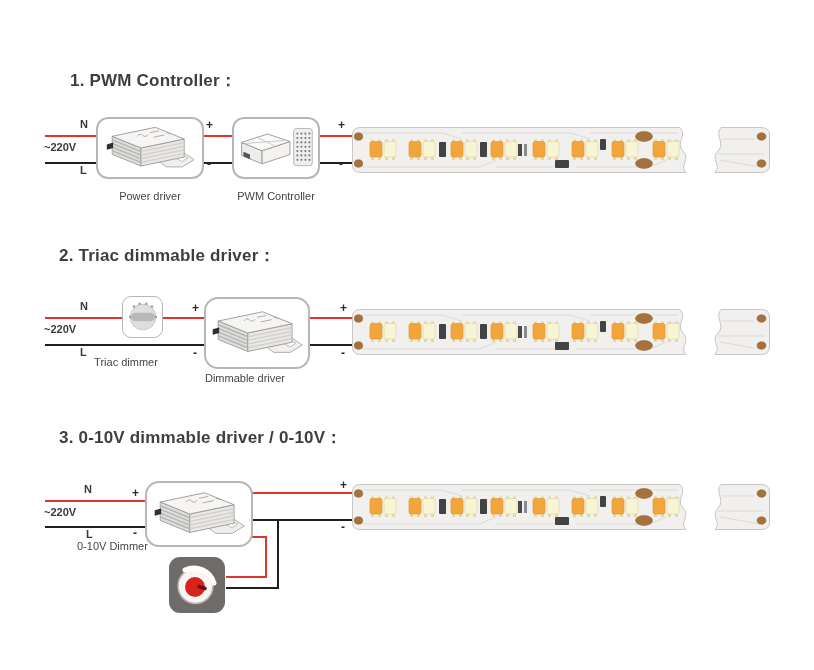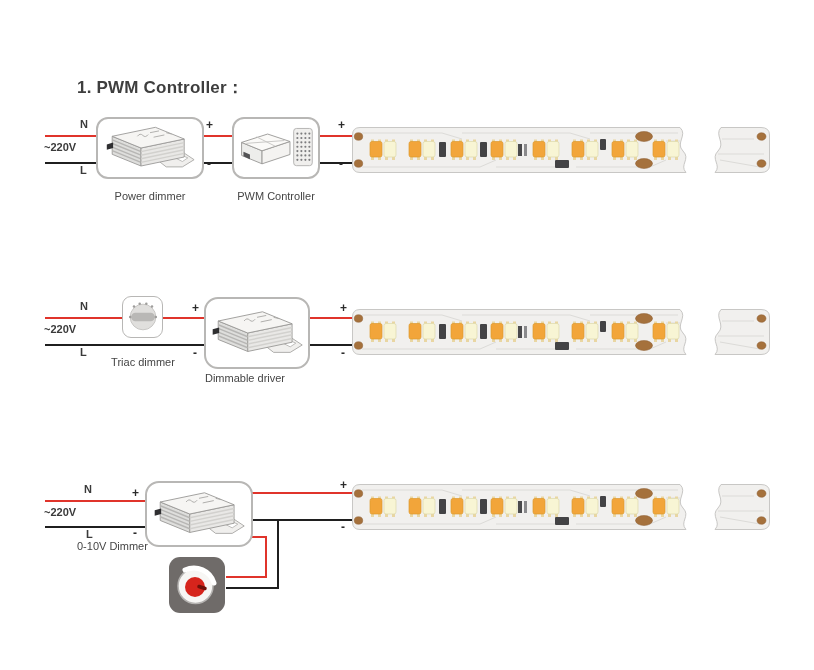--- a/index.html
+++ b/index.html
@@ -18,21 +18,21 @@
   .box{position:absolute;background:#fff;border:2px solid var(--border-c,#b8b7b5);
        display:flex;align-items:center;justify-content:center;box-sizing:border-box;}
   .strip{position:absolute;width:422px;height:46px;}
   .iconslot{display:block;line-height:0;}
 </style>
 </head>
 <body>
 
 <div class="canvas">
 
-  <h2 class="title" style="left:59px;top:58px;margin:18px">1. PWM Controller：</h2>
+  <h2 class="title" style="left:59px;top:58px;margin:11px">1. PWM Controller：</h2>
 
   <div class="wire red" style="left:45px;top:135px;width:313px"></div>
   <div class="wire black" style="left:45px;top:162px;width:313px"></div>
 
   <span class="lbl bold" style="left:80px;top:118px">N</span>
   <span class="lbl bold" style="left:44px;top:141px">~220V</span>
   <span class="lbl bold" style="left:80px;top:164px">L</span>
 
   <div class="box" style="left:96px;top:117px;width:108px;height:62px;border-radius:12px">
     <span class="iconslot"><svg viewBox="0 0 104 60" width="94" height="54">
@@ -202,23 +202,24 @@
   <rect x="205" y="33" width="14" height="8" rx="1" fill="#434345"></rect>
   <rect x="250" y="12" width="6" height="11" rx="1" fill="#434345"></rect>
   <ellipse cx="294" cy="9.5" rx="8.5" ry="5" fill="#a5713c" stroke="#8a5a2e" stroke-width="0.5"></ellipse>
   <ellipse cx="294" cy="36.5" rx="8.5" ry="5" fill="#a5713c" stroke="#8a5a2e" stroke-width="0.5"></ellipse>
   <ellipse cx="8.5" cy="9.5" rx="4.2" ry="3.8" fill="#a5713c" stroke="#8a5a2e" stroke-width="0.5"></ellipse>
   <ellipse cx="8.5" cy="36.5" rx="4.2" ry="3.8" fill="#a5713c" stroke="#8a5a2e" stroke-width="0.5"></ellipse>
   <ellipse cx="411.5" cy="9.5" rx="4.5" ry="3.8" fill="#a5713c" stroke="#8a5a2e" stroke-width="0.5"></ellipse>
   <ellipse cx="411.5" cy="36.5" rx="4.5" ry="3.8" fill="#a5713c" stroke="#8a5a2e" stroke-width="0.5"></ellipse>
   </svg></div>
 
-  <span class="lbl center" style="left:96px;top:190px;width:108px">Power dimmer</span>
+  <span class="lbl center" style="left:96px;top:190px;width:108px">Power driver</span>
   <span class="lbl center" style="left:222px;top:190px;width:108px">PWM Controller</span>
 
+  <h2 class="title" style="left:59px;top:244px;margin:0">2. Triac dimmable driver：</h2>
 
   <div class="wire red" style="left:45px;top:317px;width:313px"></div>
   <div class="wire black" style="left:45px;top:344px;width:313px"></div>
 
   <span class="lbl bold" style="left:80px;top:300px">N</span>
   <span class="lbl bold" style="left:44px;top:323px">~220V</span>
   <span class="lbl bold" style="left:80px;top:346px">L</span>
 
   <div class="box" style="left:122px;top:296px;width:41px;height:42px;border-radius:9px;border-width:1.5px">
     <span class="iconslot"><svg viewBox="0 0 40 42" width="38" height="40">
@@ -361,23 +362,24 @@
   <rect x="205" y="33" width="14" height="8" rx="1" fill="#434345"></rect>
   <rect x="250" y="12" width="6" height="11" rx="1" fill="#434345"></rect>
   <ellipse cx="294" cy="9.5" rx="8.5" ry="5" fill="#a5713c" stroke="#8a5a2e" stroke-width="0.5"></ellipse>
   <ellipse cx="294" cy="36.5" rx="8.5" ry="5" fill="#a5713c" stroke="#8a5a2e" stroke-width="0.5"></ellipse>
   <ellipse cx="8.5" cy="9.5" rx="4.2" ry="3.8" fill="#a5713c" stroke="#8a5a2e" stroke-width="0.5"></ellipse>
   <ellipse cx="8.5" cy="36.5" rx="4.2" ry="3.8" fill="#a5713c" stroke="#8a5a2e" stroke-width="0.5"></ellipse>
   <ellipse cx="411.5" cy="9.5" rx="4.5" ry="3.8" fill="#a5713c" stroke="#8a5a2e" stroke-width="0.5"></ellipse>
   <ellipse cx="411.5" cy="36.5" rx="4.5" ry="3.8" fill="#a5713c" stroke="#8a5a2e" stroke-width="0.5"></ellipse>
   </svg></div>
 
-  <span class="lbl center" style="left:101px;top:356px;width:84px">Triac dimmer</span>
+  <span class="lbl center" style="left:84px;top:356px;width:84px">Triac dimmer</span>
   <span class="lbl center" style="left:192px;top:372px;width:106px">Dimmable driver</span>
 
+  <h2 class="title" style="left:59px;top:426px;margin:0">3. 0-10V dimmable driver / 0-10V：</h2>
 
   <div class="wire red" style="left:45px;top:500px;width:104px"></div>
   <div class="wire black" style="left:45px;top:526px;width:104px"></div>
 
   <span class="lbl bold" style="left:84px;top:483px">N</span>
   <span class="lbl bold" style="left:44px;top:506px">~220V</span>
   <span class="lbl bold" style="left:86px;top:528px">L</span>
 
   <span class="pm" style="left:132px;top:487px">+</span>
   <span class="pm" style="left:133px;top:527px">-</span>

